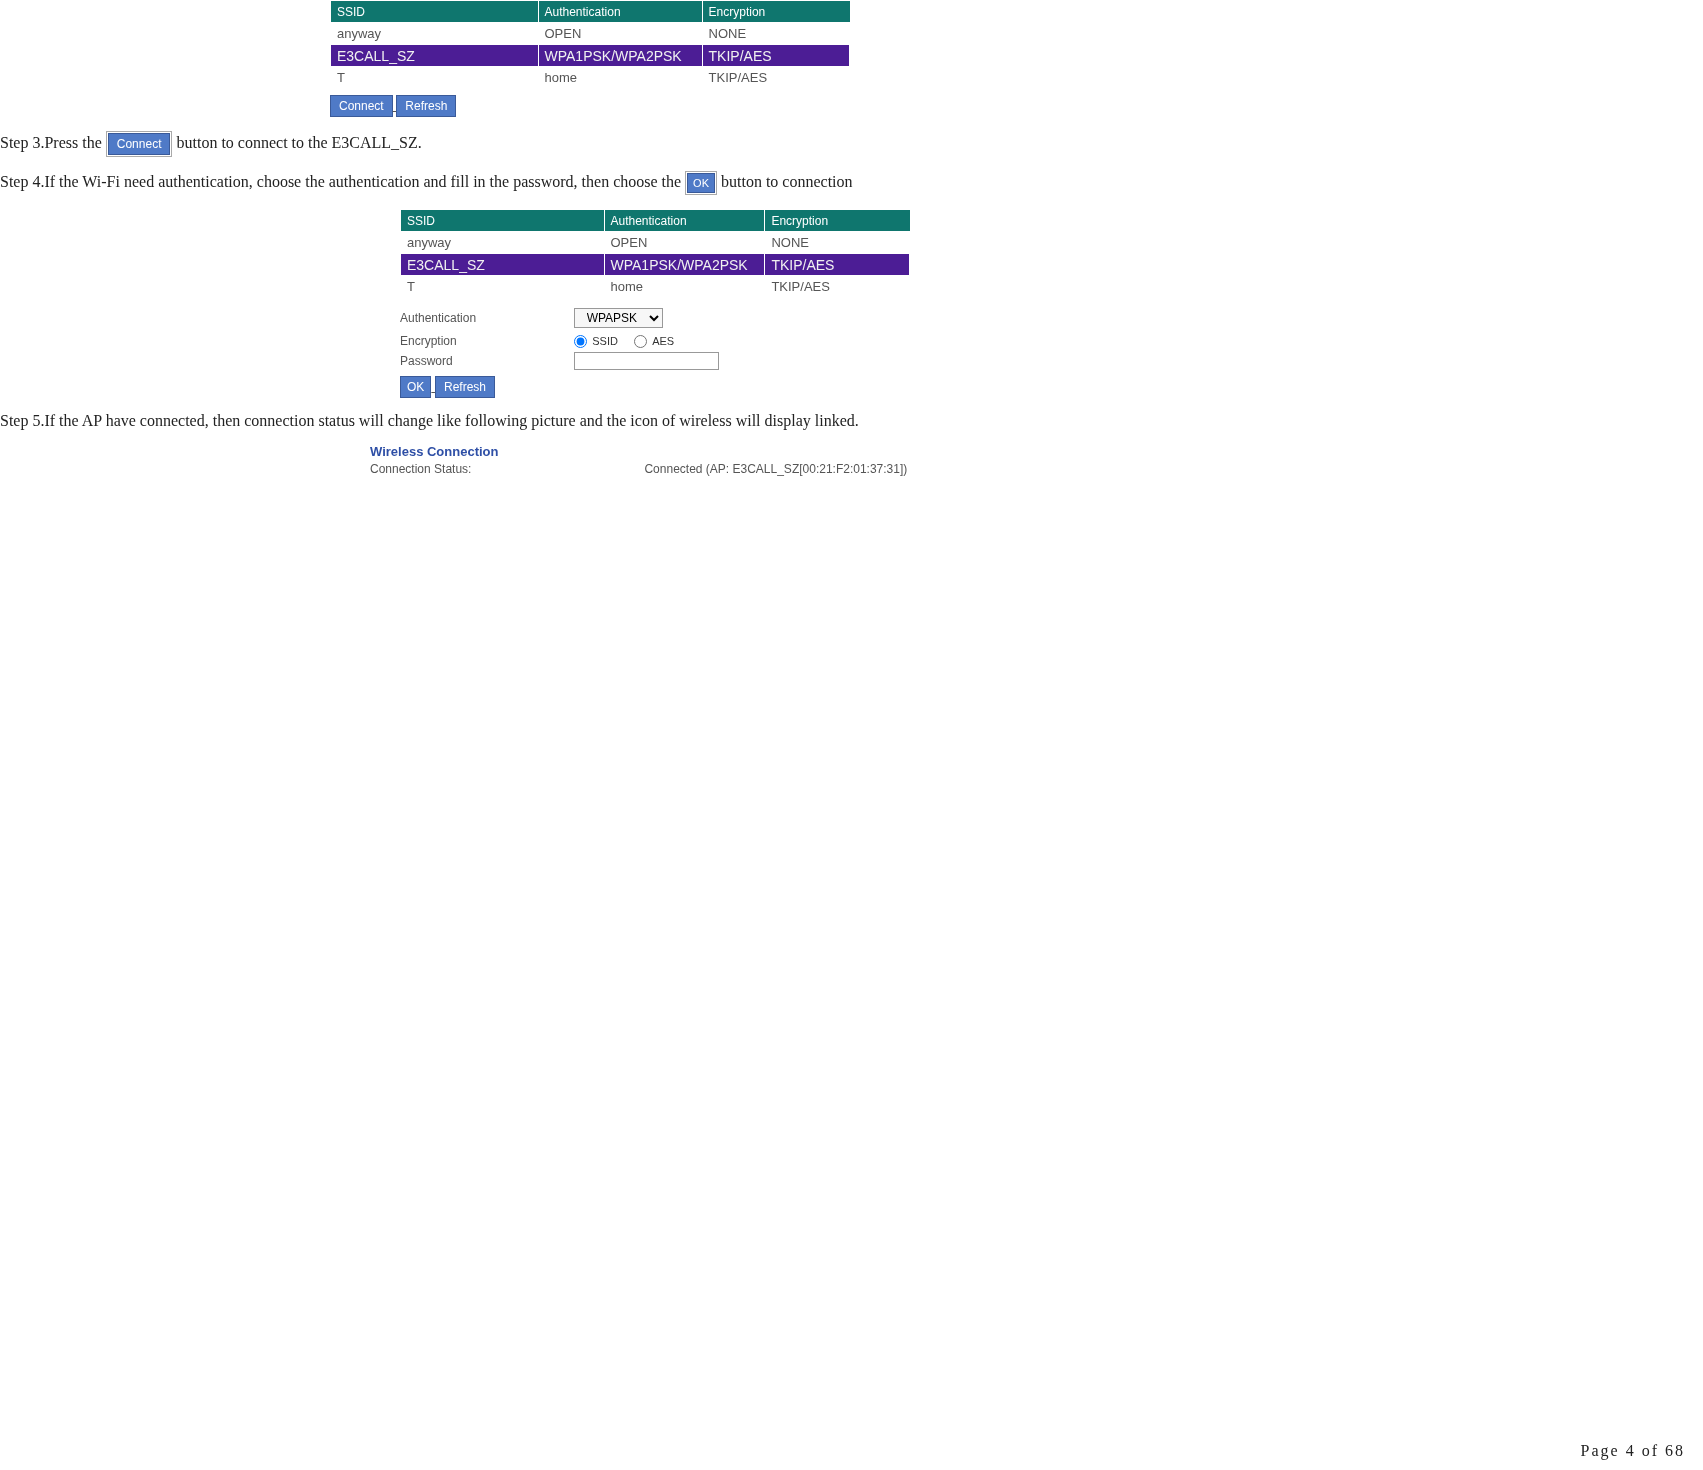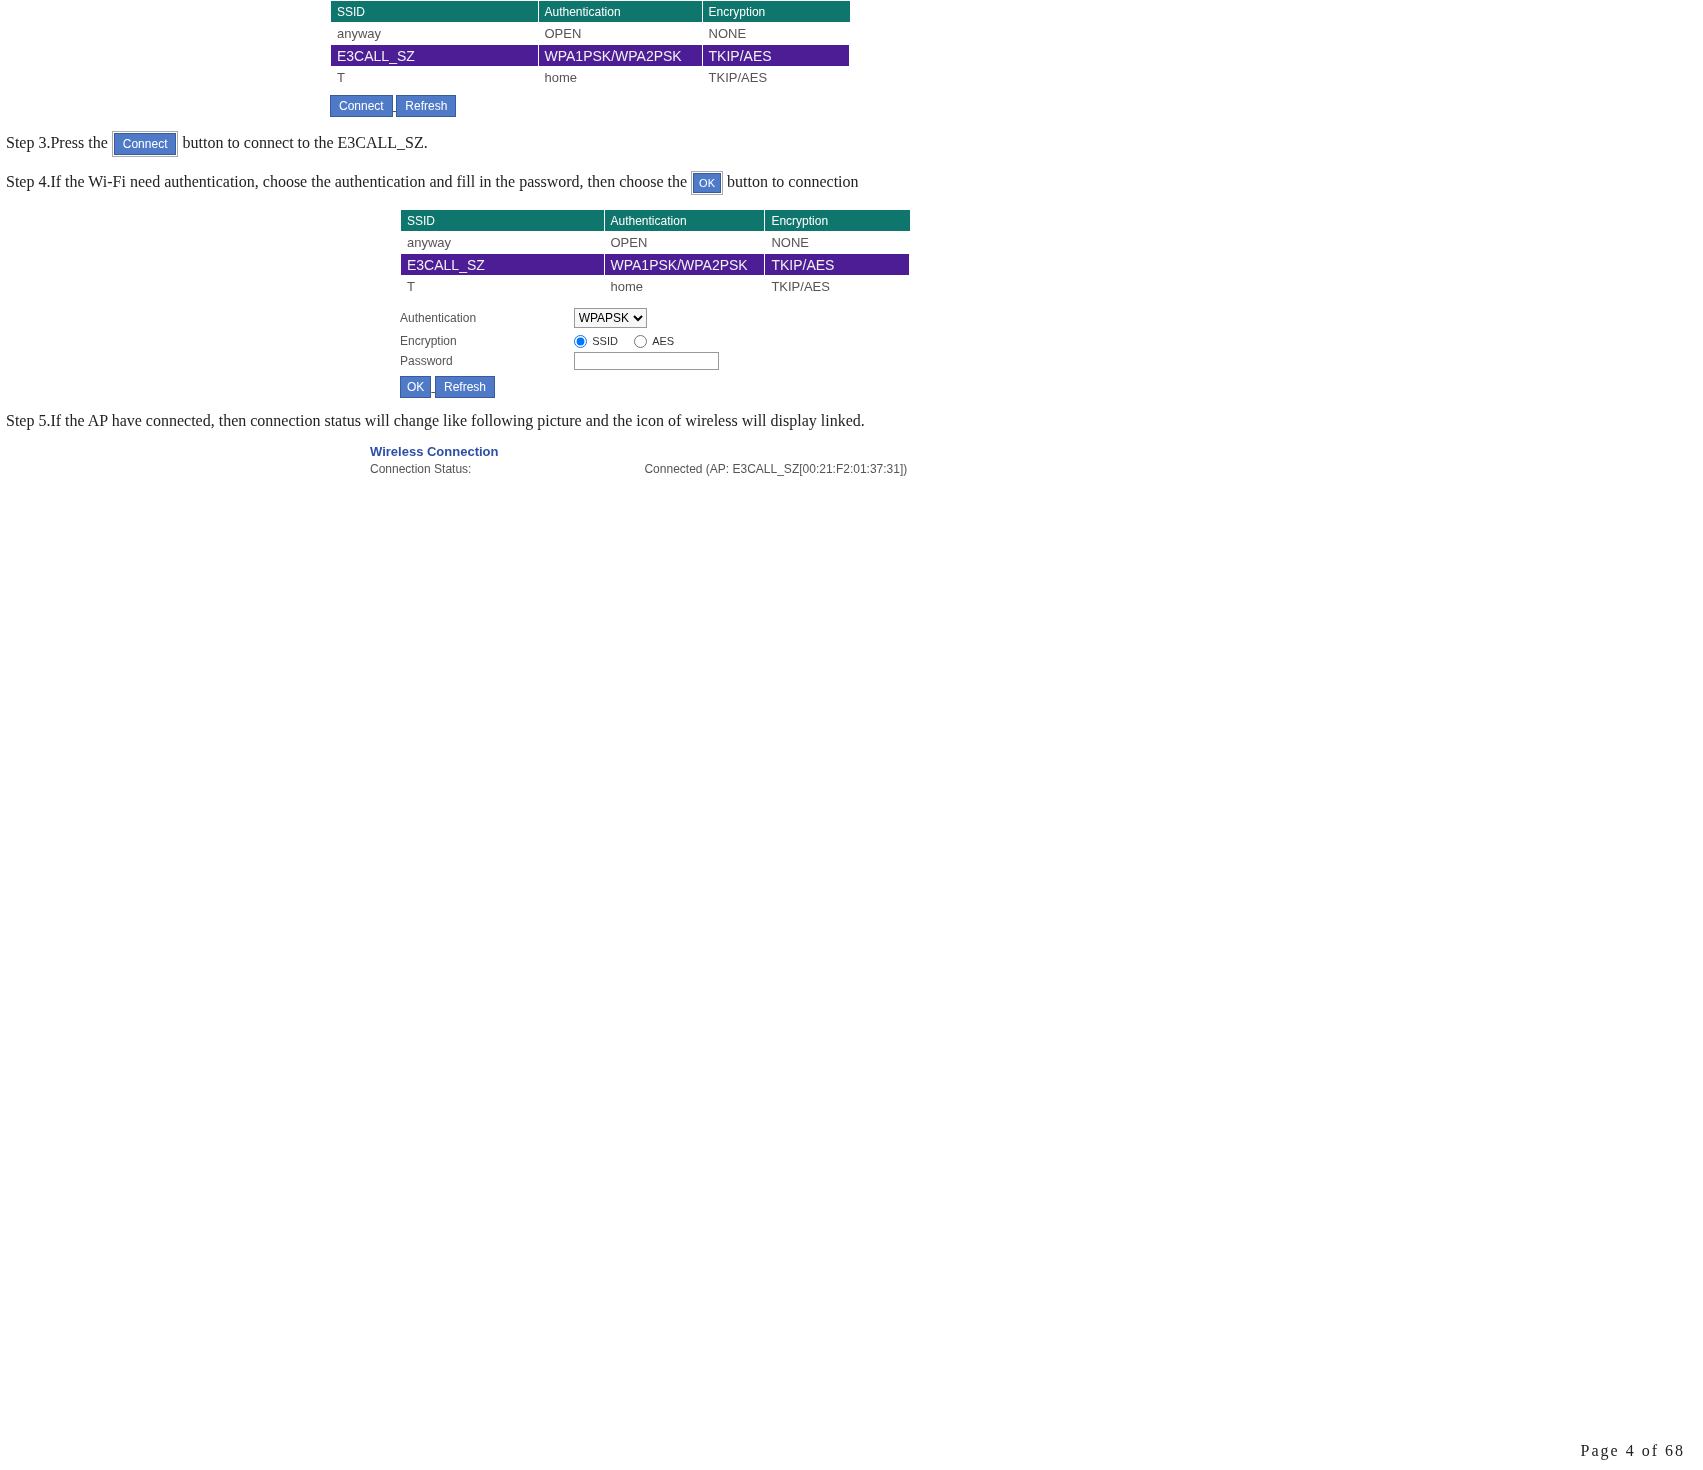--- a/index.html
+++ b/index.html
@@ -63,41 +63,41 @@
       border: 1px solid #aaa;
       padding: 1px;
       line-height: 0;
     }
     .btn-inline .btn { border: 1px solid #3a5a99; }
     .step {
       font-family: "Times New Roman", Times, serif;
       font-size: 16px;
       color: #222;
       margin: 14px 0 14px 0;
-      padding-left: 6px;
+      padding-left: 0;
     }
     .form-row {
       margin: 4px 0;
     }
     .form-row .lbl {
       display: inline-block;
       width: 170px;
       color: #555;
       font-size: 12px;
       vertical-align: middle;
     }
     .form-row .ctrl {
       display: inline-block;
       vertical-align: middle;
     }
     .combo {
       font-family: Arial, sans-serif;
       font-size: 12px;
       border: 1px solid #999;
-      padding: 1px 0;
+      padding: 1px 8px;
       background: #f7f7f7;
     }
     .txtbox {
       font-family: Arial, sans-serif;
       font-size: 12px;
       border: 1px solid #999;
       width: 145px;
       height: 18px;
       padding: 1px 2px;
       background: #fff;

